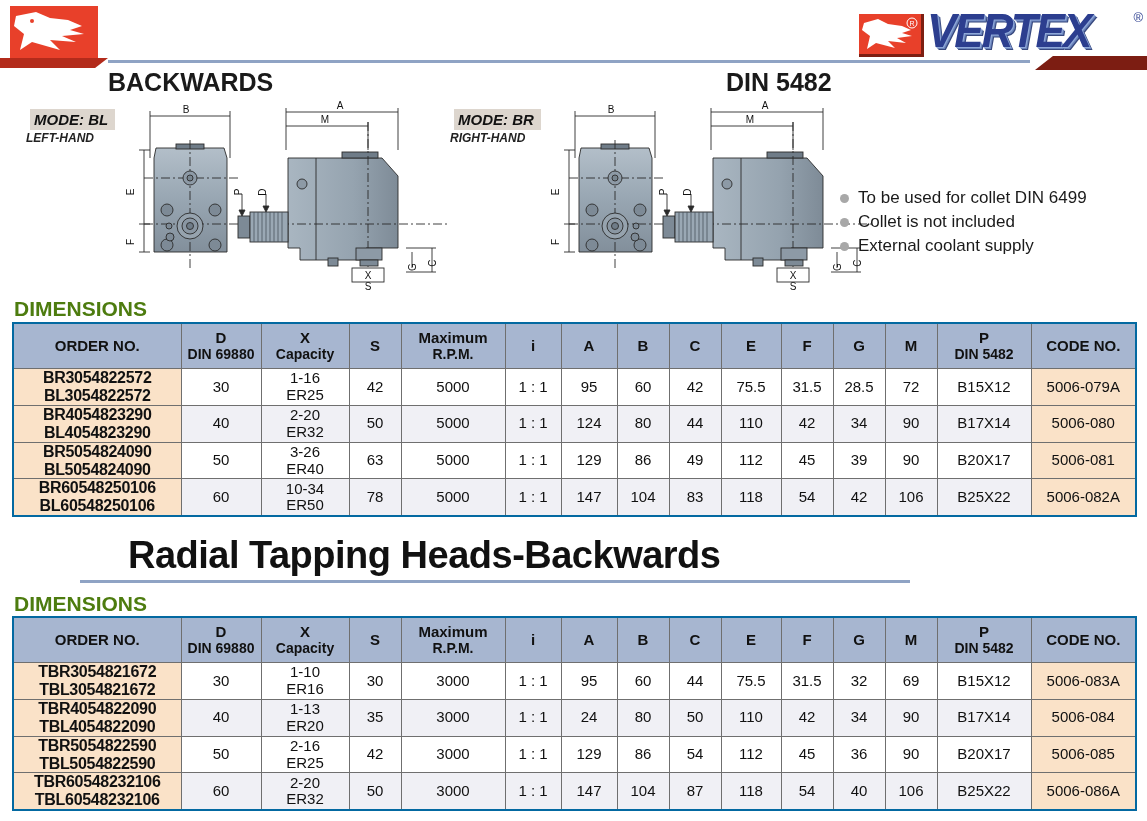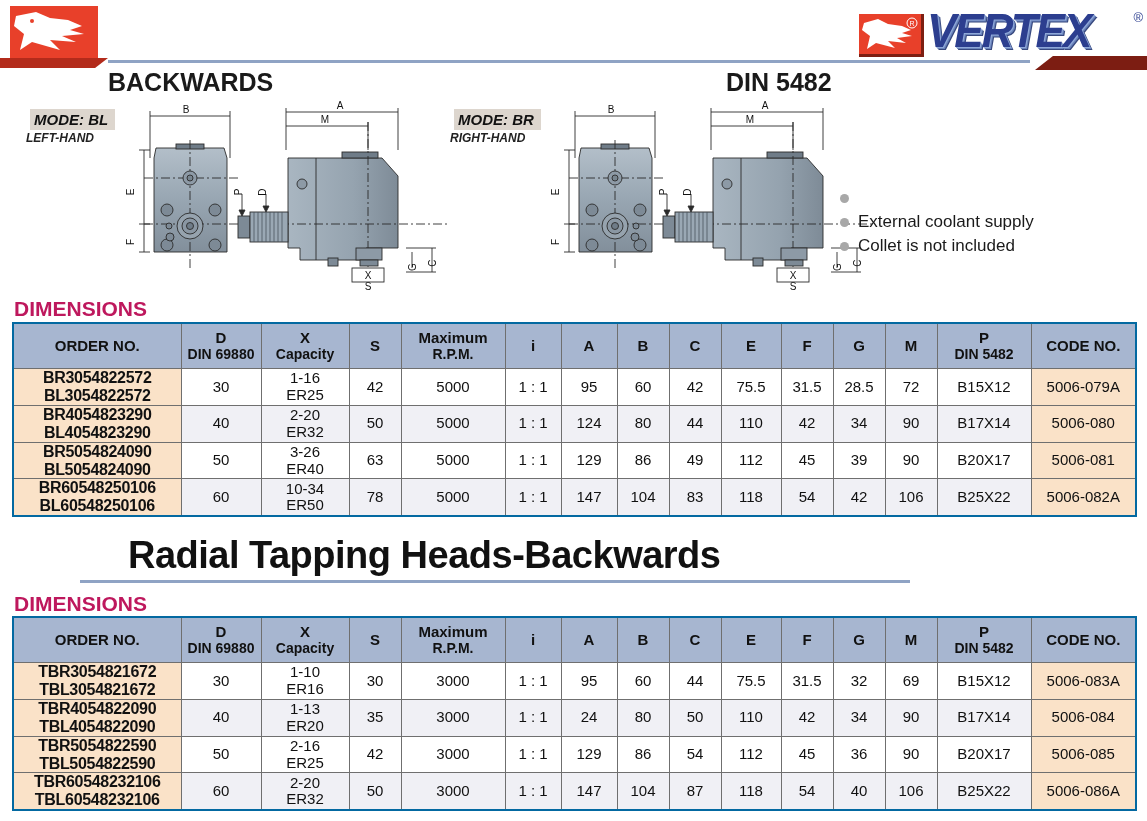--- a/index.html
+++ b/index.html
@@ -159,21 +159,21 @@
     background: #a8a8a8;
     margin-right: 9px;
     flex: 0 0 auto;
   }
 
   
   .dimensions-label {
     position: absolute;
     font-size: 21px;
     font-weight: bold;
-    color: #be185d;
+    color: #4d7c0f;
   }
   .section-title {
     position: absolute;
     font-size: 38px;
     font-weight: bold;
     color: #111;
     letter-spacing: -0.5px;
     white-space: nowrap;
   }
   .section-rule {
@@ -447,28 +447,29 @@
       <text x="316" y="163" text-anchor="middle" transform="rotate(-90 316 163)">C</text>
       <text x="296" y="167" text-anchor="middle" transform="rotate(-90 296 167)">G</text>
       <text x="248" y="179" text-anchor="middle">X</text>
       <text x="248" y="190" text-anchor="middle">S</text>
     </g>
   </svg>
 
   <div class="bullets" style="top:86px; left:840px;">
     <div class="bullet-row">
       <span class="bullet-dot"></span>
+      <span>To be used for collet DIN 6499</span>
+    </div>
+    <div class="bullet-row">
+      <span class="bullet-dot"></span>
+      <span>Collet is not included</span>
     </div>
     <div class="bullet-row">
       <span class="bullet-dot"></span>
       <span>External coolant supply</span>
-    </div>
-    <div class="bullet-row">
-      <span class="bullet-dot"></span>
-      <span>Collet is not included</span>
     </div>
   </div>
 </div>
 
 <div class="dimensions-label" style="left:14px; top:297px;">DIMENSIONS</div>
 
 <table class="spec" style="left:12px; top:322px; width:1123px;">
   <colgroup>
     <col style="width:168px">
       <col style="width:80px">

